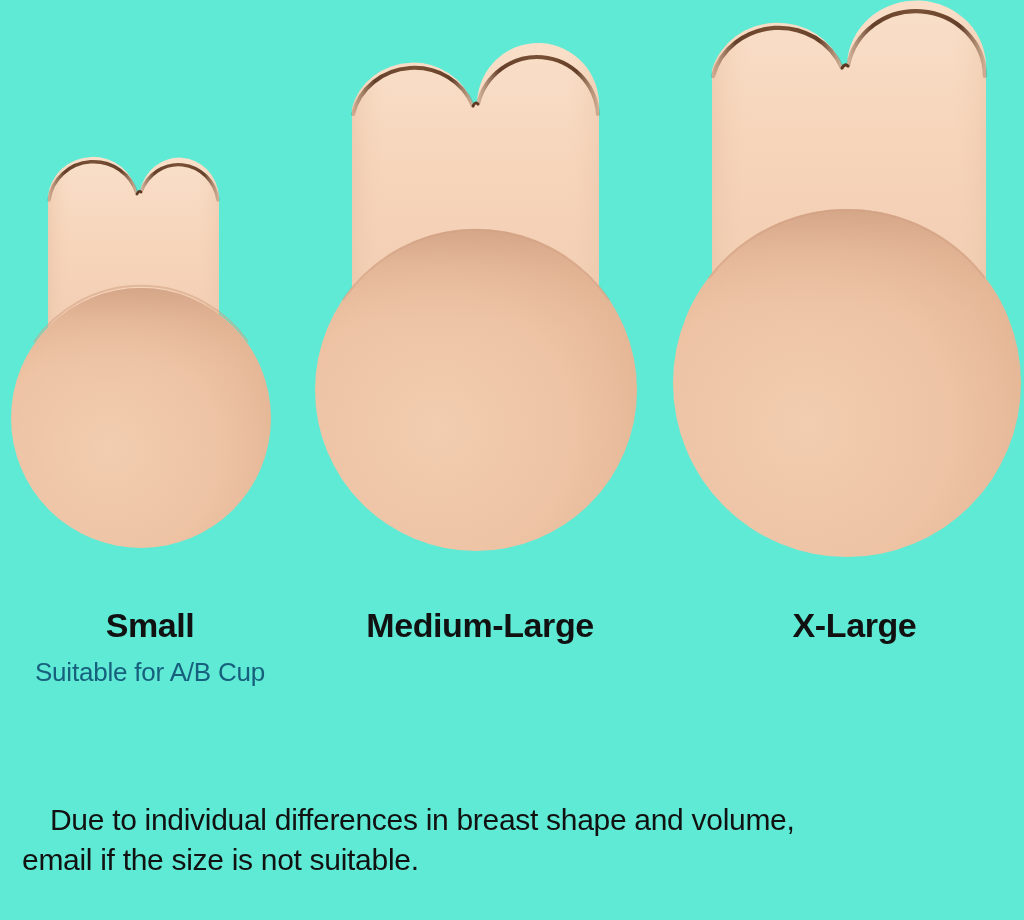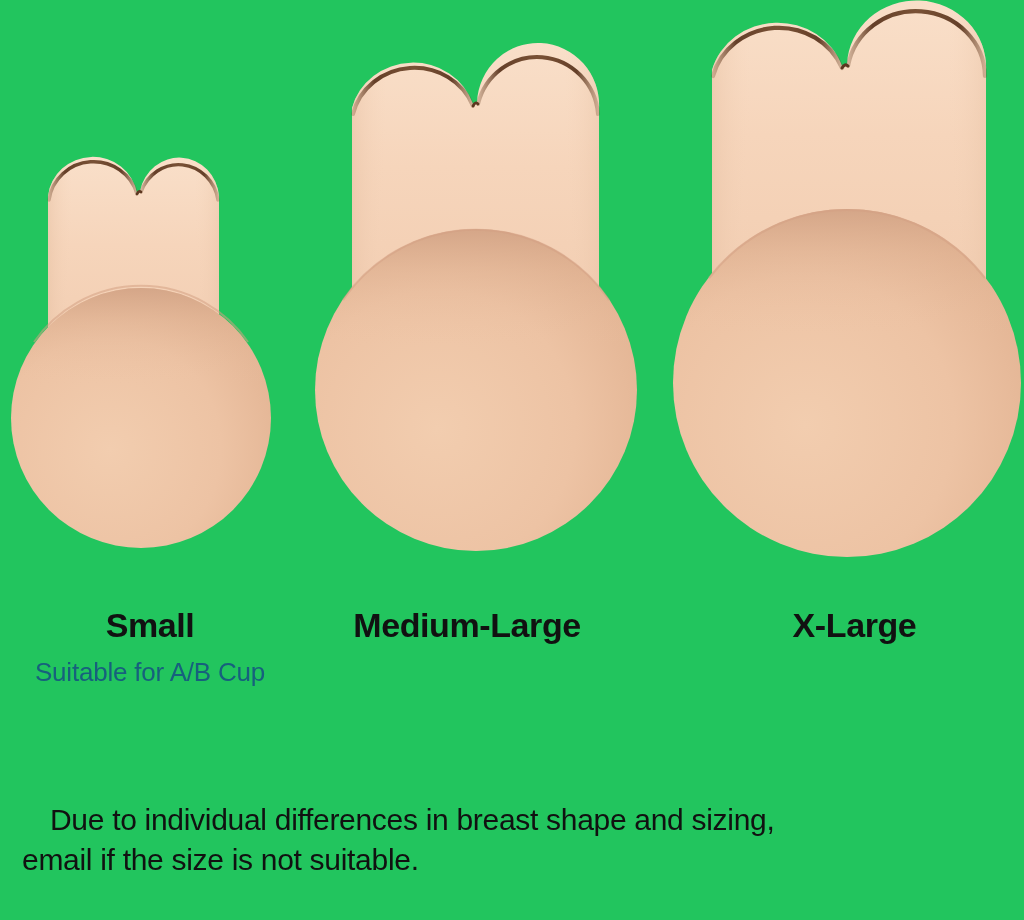--- a/index.html
+++ b/index.html
@@ -51,42 +51,42 @@
     font-size: 26px;
     font-weight: normal;
     color: #17607d;
     letter-spacing: -0.2px;
     line-height: 1.15;
     margin-top: 14px;
     white-space: nowrap;
   }
 
   #col-small  { left: 0px;   top: 608px; width: 300px; }
-  #col-medium { left: 292px; top: 608px; width: 350px; text-align: center; }
+  #col-medium { left: 305px; top: 608px; width: 350px; text-align: center; }
   #col-xlarge { left: 675px; top: 608px; width: 359px; }
 
   
   #disclaimer {
     position: absolute;
     left: 22px;
     top: 800px;
     width: 980px;
     text-align: left;
     font-size: 30px;
     line-height: 1.32;
     color: #111111;
     letter-spacing: -0.3px;
   }
   #disclaimer .line { display: block; }
   #disclaimer .line-1 { text-indent: 28px; }
 </style>
 </head>
 <body>
 
-<div id="page" style="background: #22c55e;">
+<div id="page" style="background: #5eead4;">
 
   <div id="products">
     <svg viewBox="0 0 1024 600" xmlns="http://www.w3.org/2000/svg">
       <defs>
 
         <linearGradient id="tabGrad" x1="0" y1="0" x2="0" y2="1">
           <stop offset="0%" stop-color="#f9dfc9"></stop>
           <stop offset="45%" stop-color="#f6d5bb"></stop>
           <stop offset="100%" stop-color="#f2cdb1"></stop>
         </linearGradient>
@@ -217,17 +217,17 @@
 
   <div class="label-col" id="col-medium">
     <div class="size-name" style="color: rgb(17, 17, 17);">Medium-Large</div>
   </div>
 
   <div class="label-col" id="col-xlarge">
     <div class="size-name" style="color: rgb(17, 17, 17);">X-Large</div>
   </div>
 
   <div id="disclaimer">
-    <span class="line line-1">Due to individual differences in breast shape and sizing,</span>
+    <span class="line line-1">Due to individual differences in breast shape and volume,</span>
     <span class="line line-3">email if the size is not suitable.</span>
   </div>
 
 </div>
 
 </body></html>

